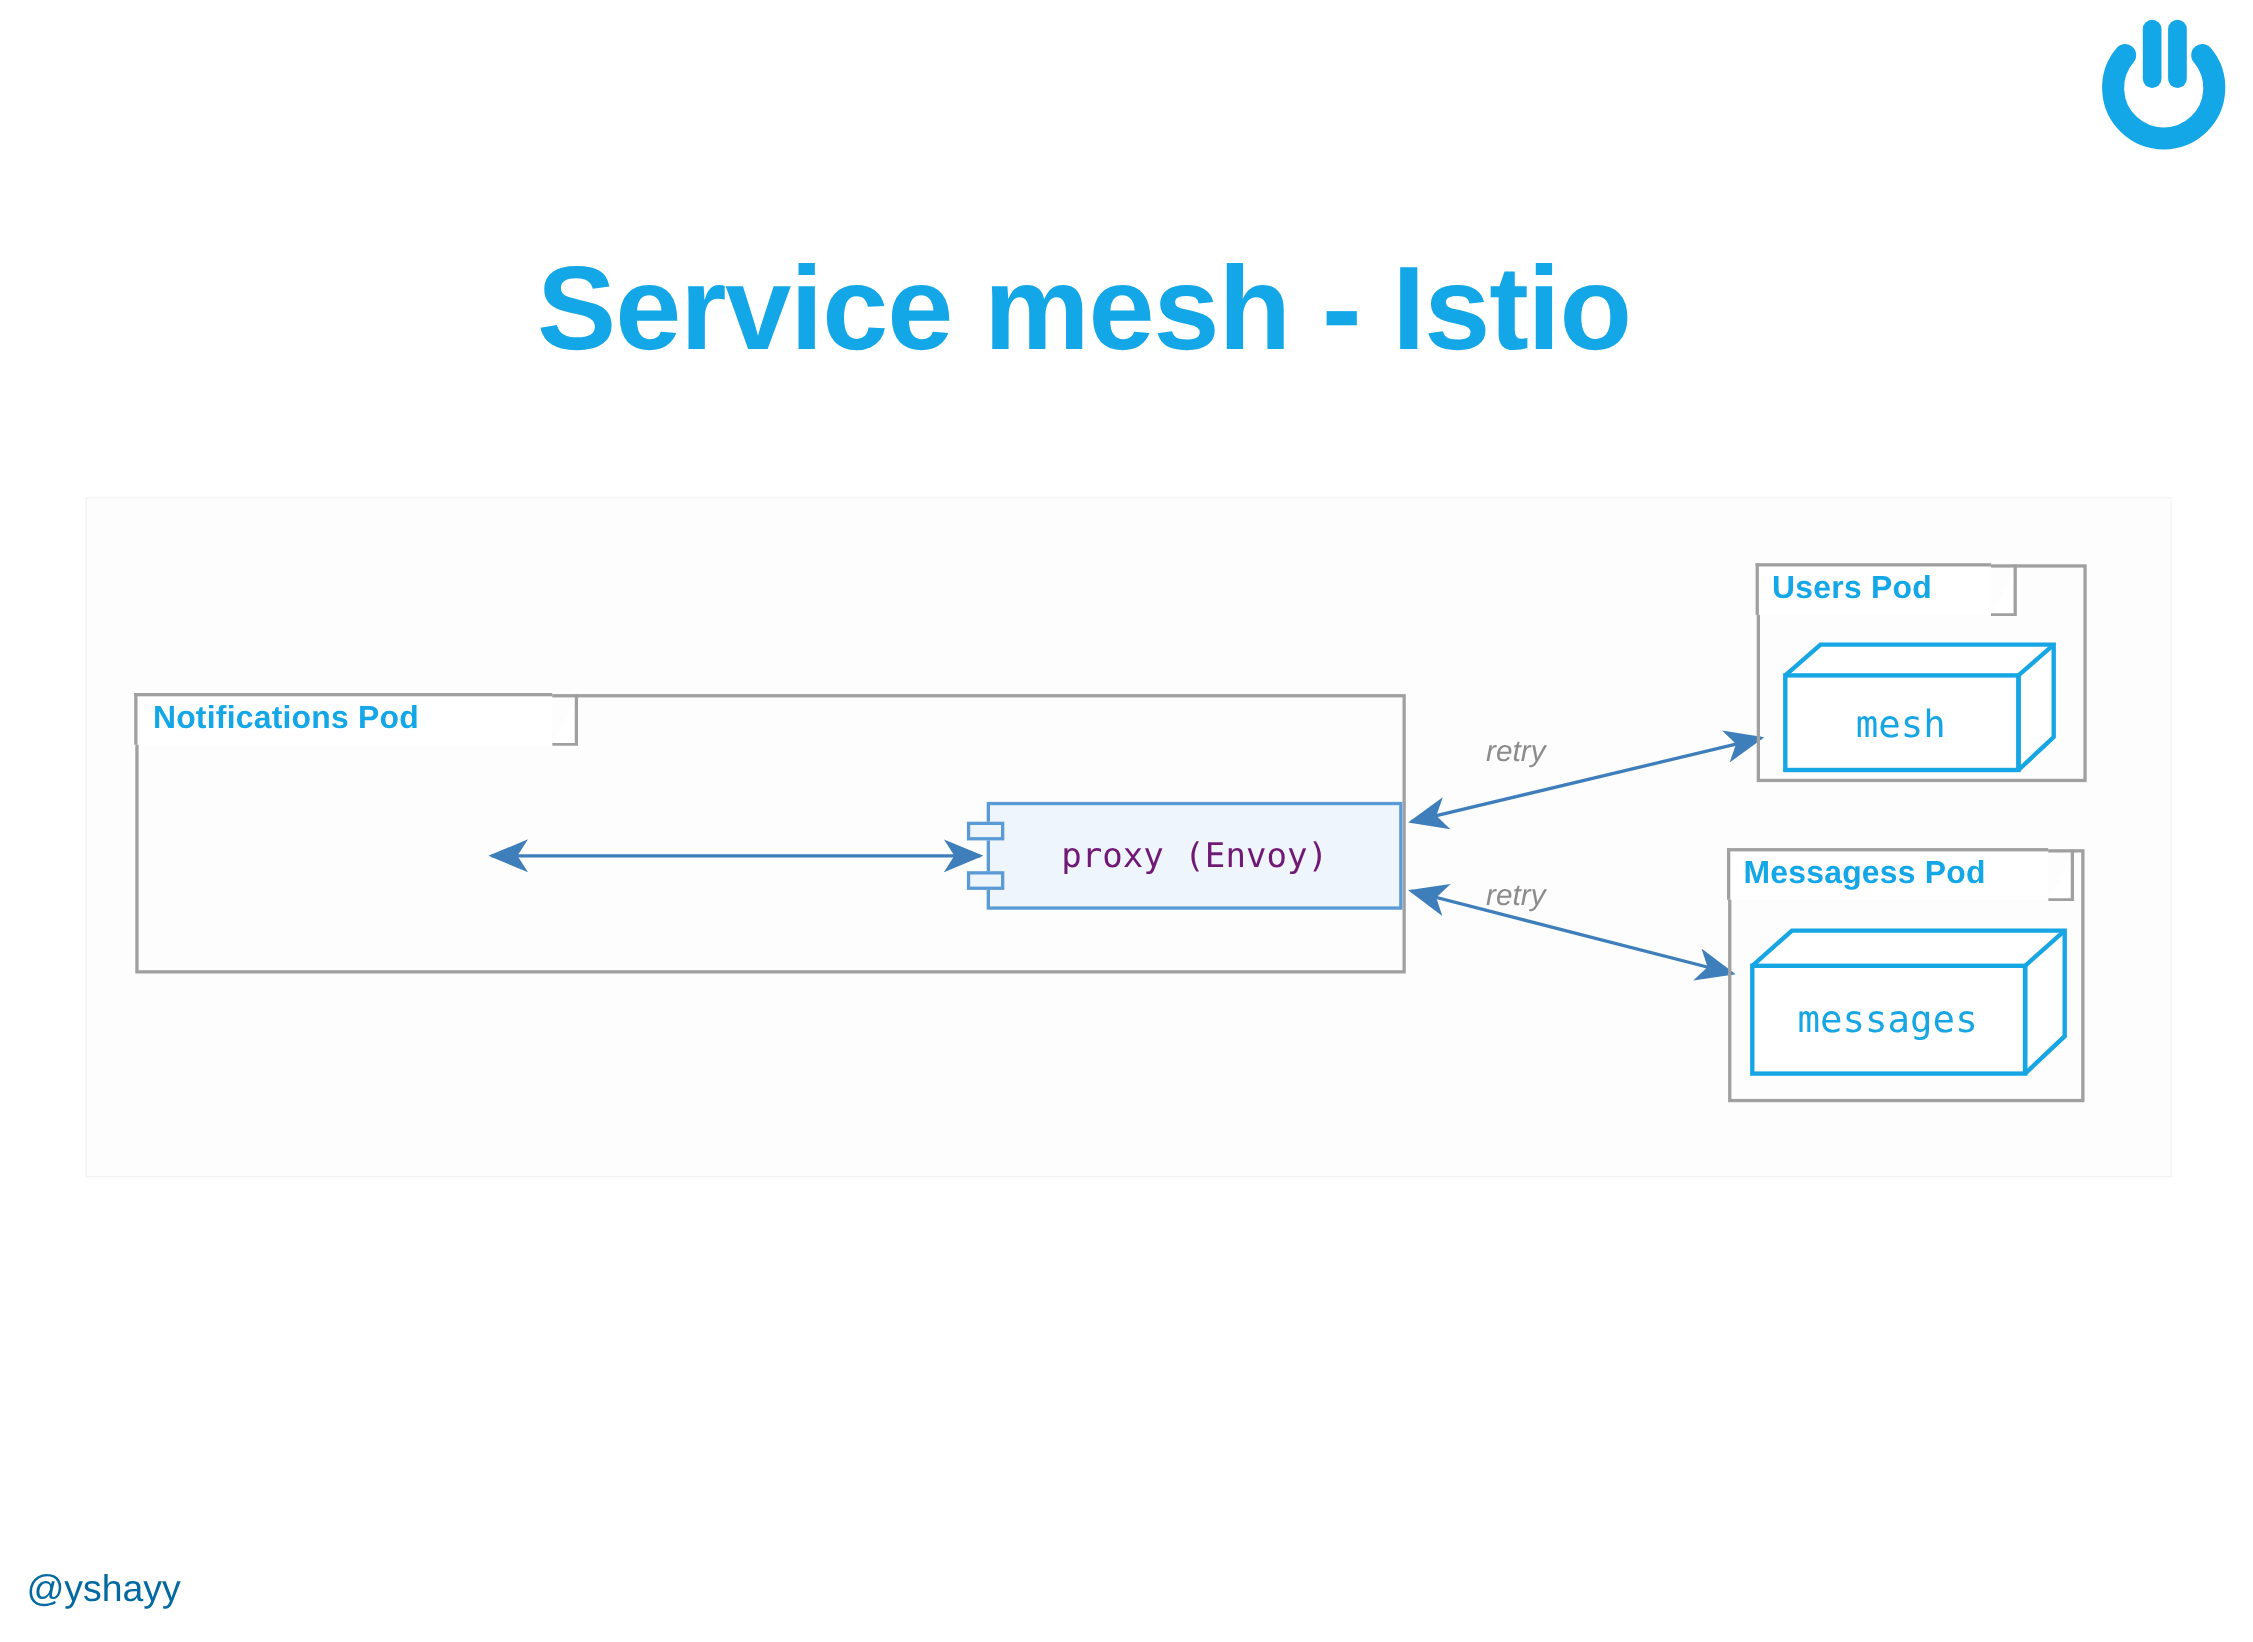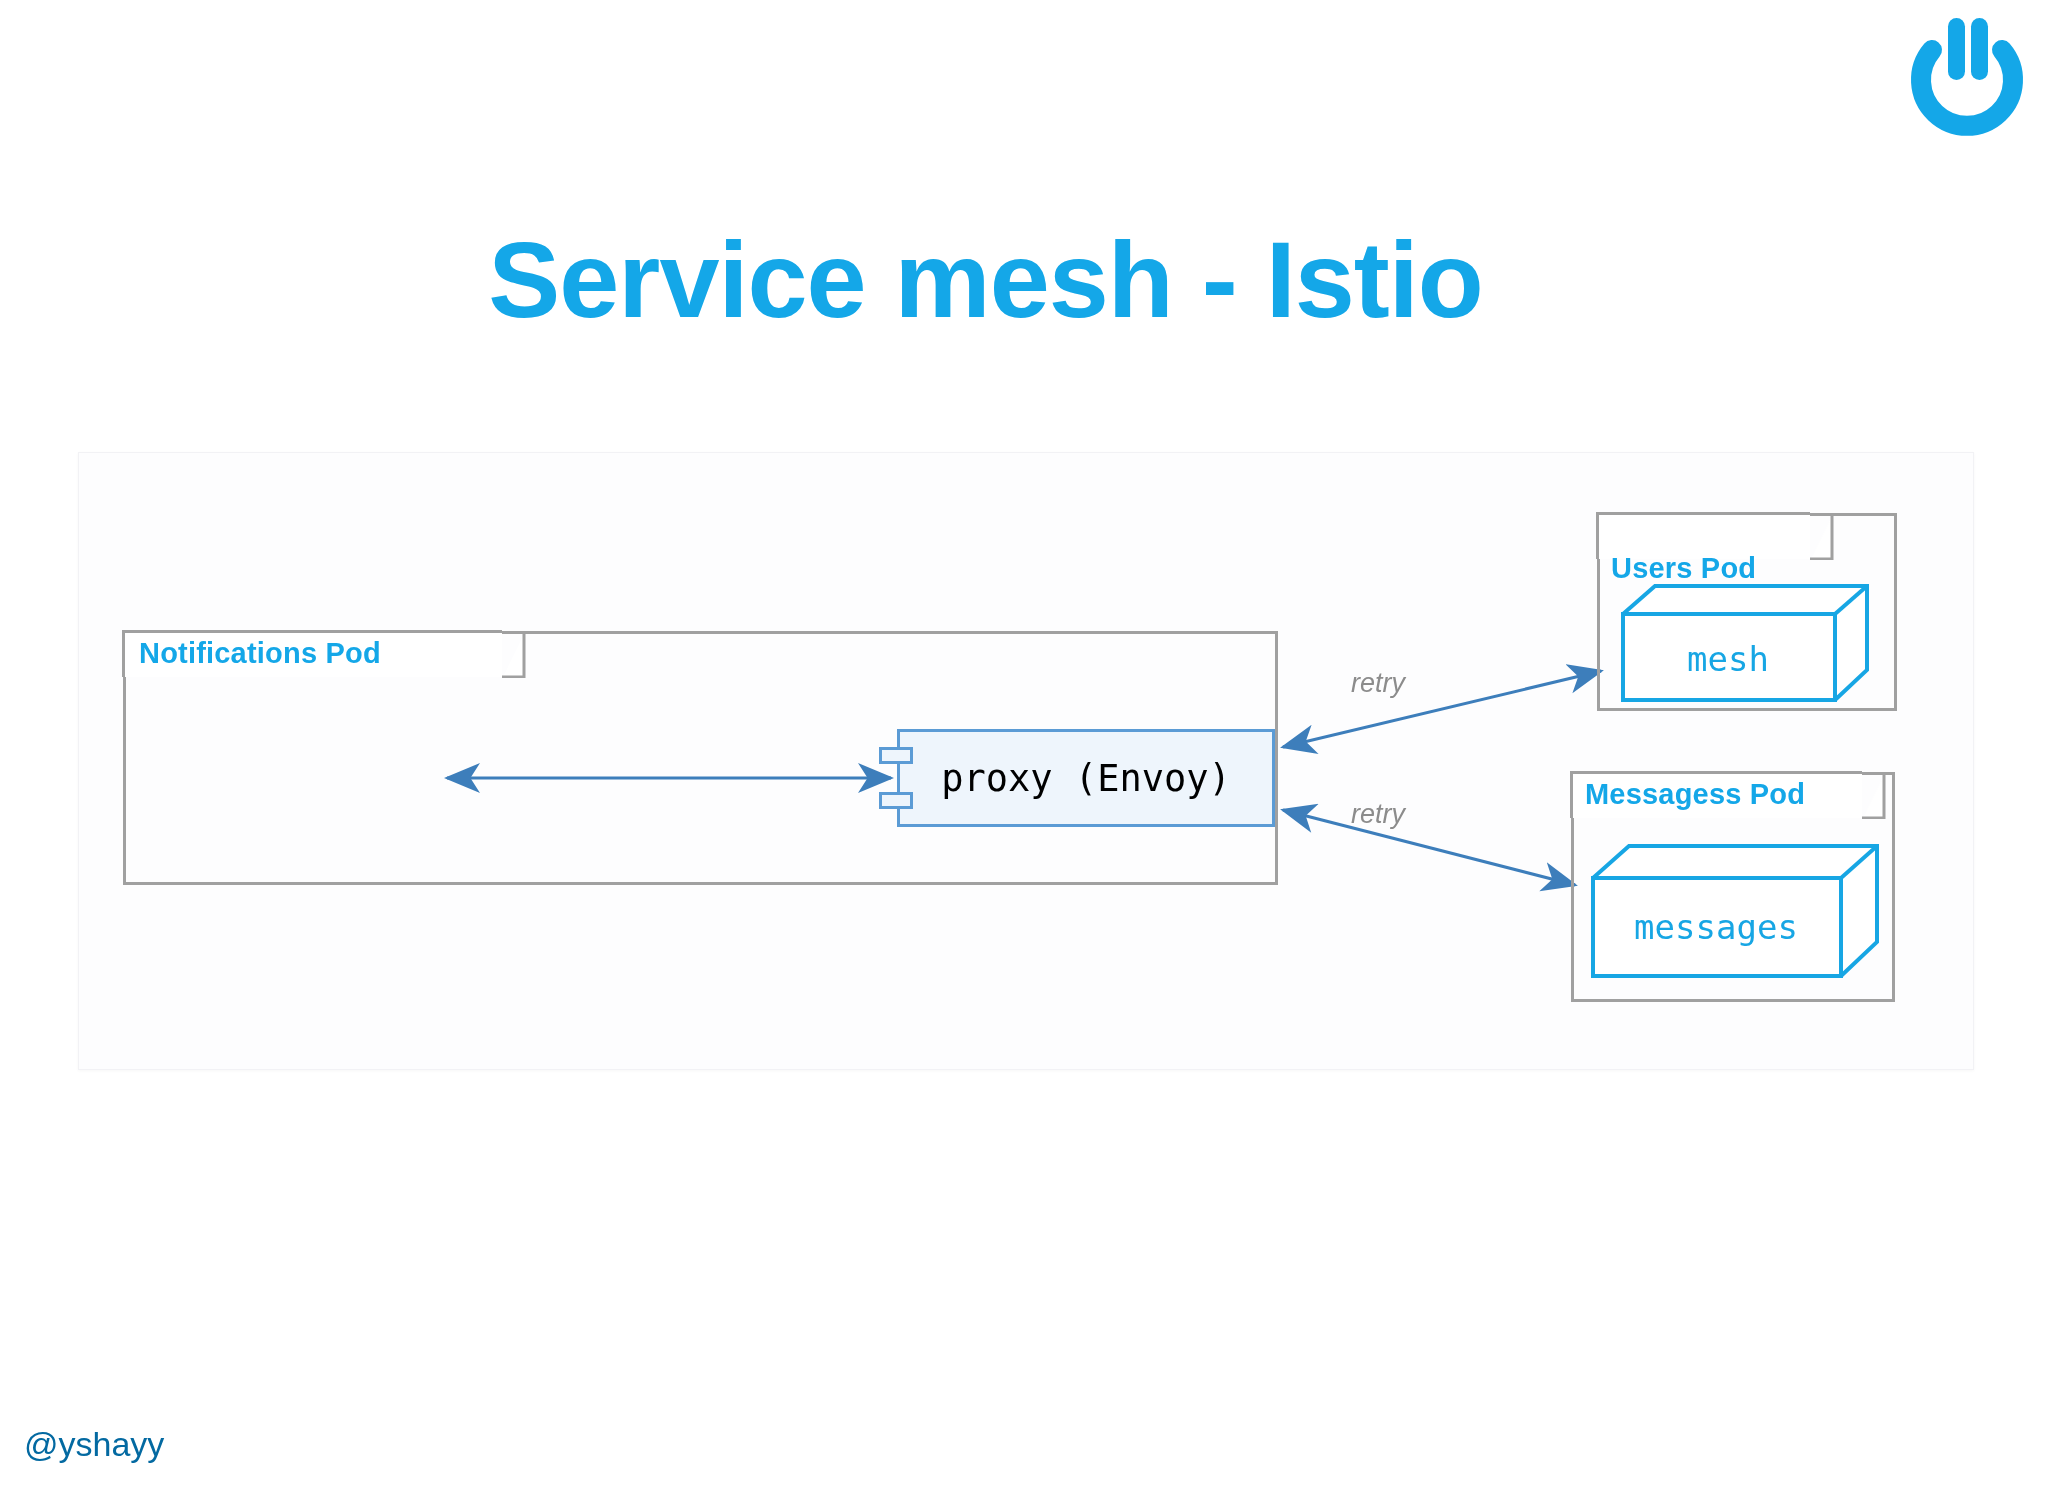--- a/index.html
+++ b/index.html
@@ -132,22 +132,22 @@
   }
   #proxy-label {
     position: absolute;
     left: 0; top: 0;
     width: 378px;
     height: 98px;
     display: flex;
     align-items: center;
     justify-content: center;
     font-family: "DejaVu Sans Mono", "Liberation Mono", monospace;
-    font-size: 37px;
-    color: #000000;
+    font-size: 31px;
+    color: #701a75;
     white-space: nowrap;
   }
   .proxy-tab {
     position: absolute;
     left: -18px;
     width: 34px;
     height: 17px;
     background: #eef5fc;
     border: 3px solid #5b9bd5;
     box-sizing: border-box;
@@ -225,21 +225,21 @@
     <div id="proxy-label">proxy (Envoy)</div>
   </div>
 
   <div class="pod" id="users-pod" style="left:1518px; top:60px; width:300px; height:198px;">
     <div class="pod-body"></div>
     <div class="pod-tab" style="width:214px;"></div>
     <svg class="pod-tab-fold" style="left:213px;" width="24" height="47" viewBox="0 0 24 47">
       <path d="M1,46 L23,46 L23,1" fill="#ffffff" stroke="none"></path>
       <path d="M0,46 L22,46 L22,0" fill="none" stroke="#a0a0a0" stroke-width="3"></path>
     </svg>
-    <div class="pod-label" style="left:14px;margin-top:33px;">Users Pod</div>
+    <div class="pod-label" style="left:14px;">Users Pod</div>
 
     <div class="node3d" id="users-node" style="left:22px; top:69px;">
       <svg width="252" height="122" viewBox="0 0 252 122">
         <polygon points="4,32 36,4 248,4 248,88 216,118 4,118" fill="#ffffff" stroke="none"></polygon>
         <rect x="4" y="32" width="212" height="86" fill="#ffffff" stroke="#17A6E4" stroke-width="4"></rect>
         <polyline points="4,32 36,4 248,4 248,88 216,118" fill="none" stroke="#17A6E4" stroke-width="4"></polyline>
         <line x1="216" y1="32" x2="248" y2="4" stroke="#17A6E4" stroke-width="4"></line>
         <line x1="216" y1="32" x2="216" y2="118" stroke="#17A6E4" stroke-width="4"></line>
       </svg>
       <div class="node3d-label" style="top:57px; width:218px;">mesh</div>

